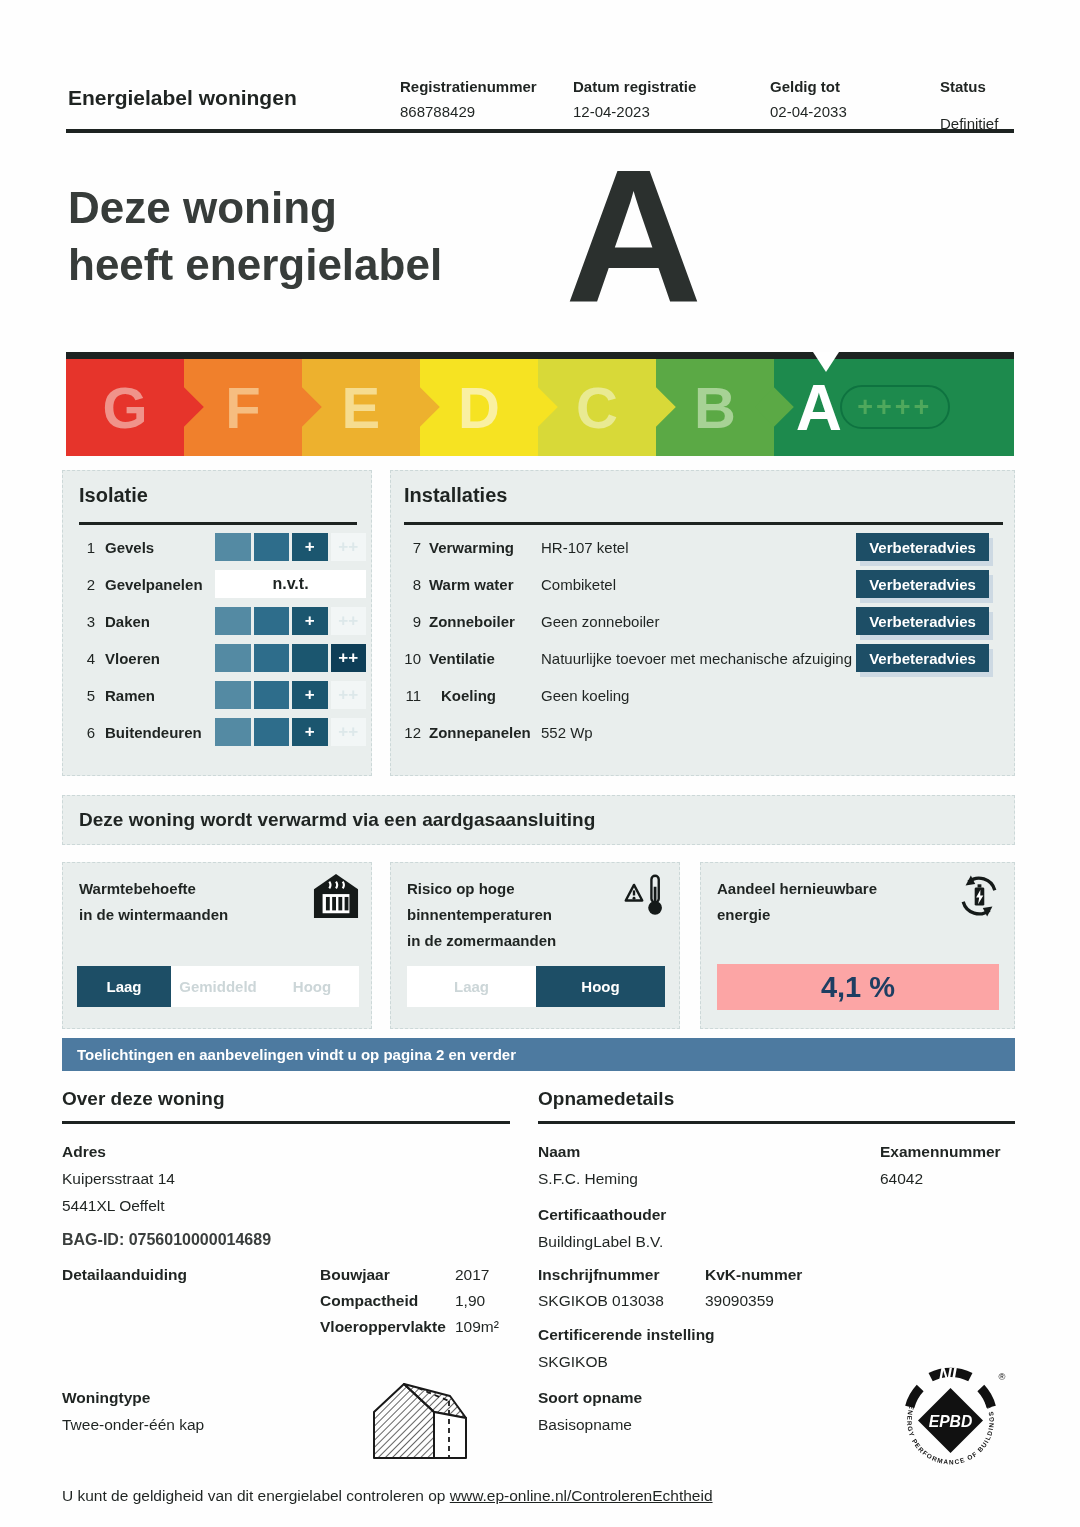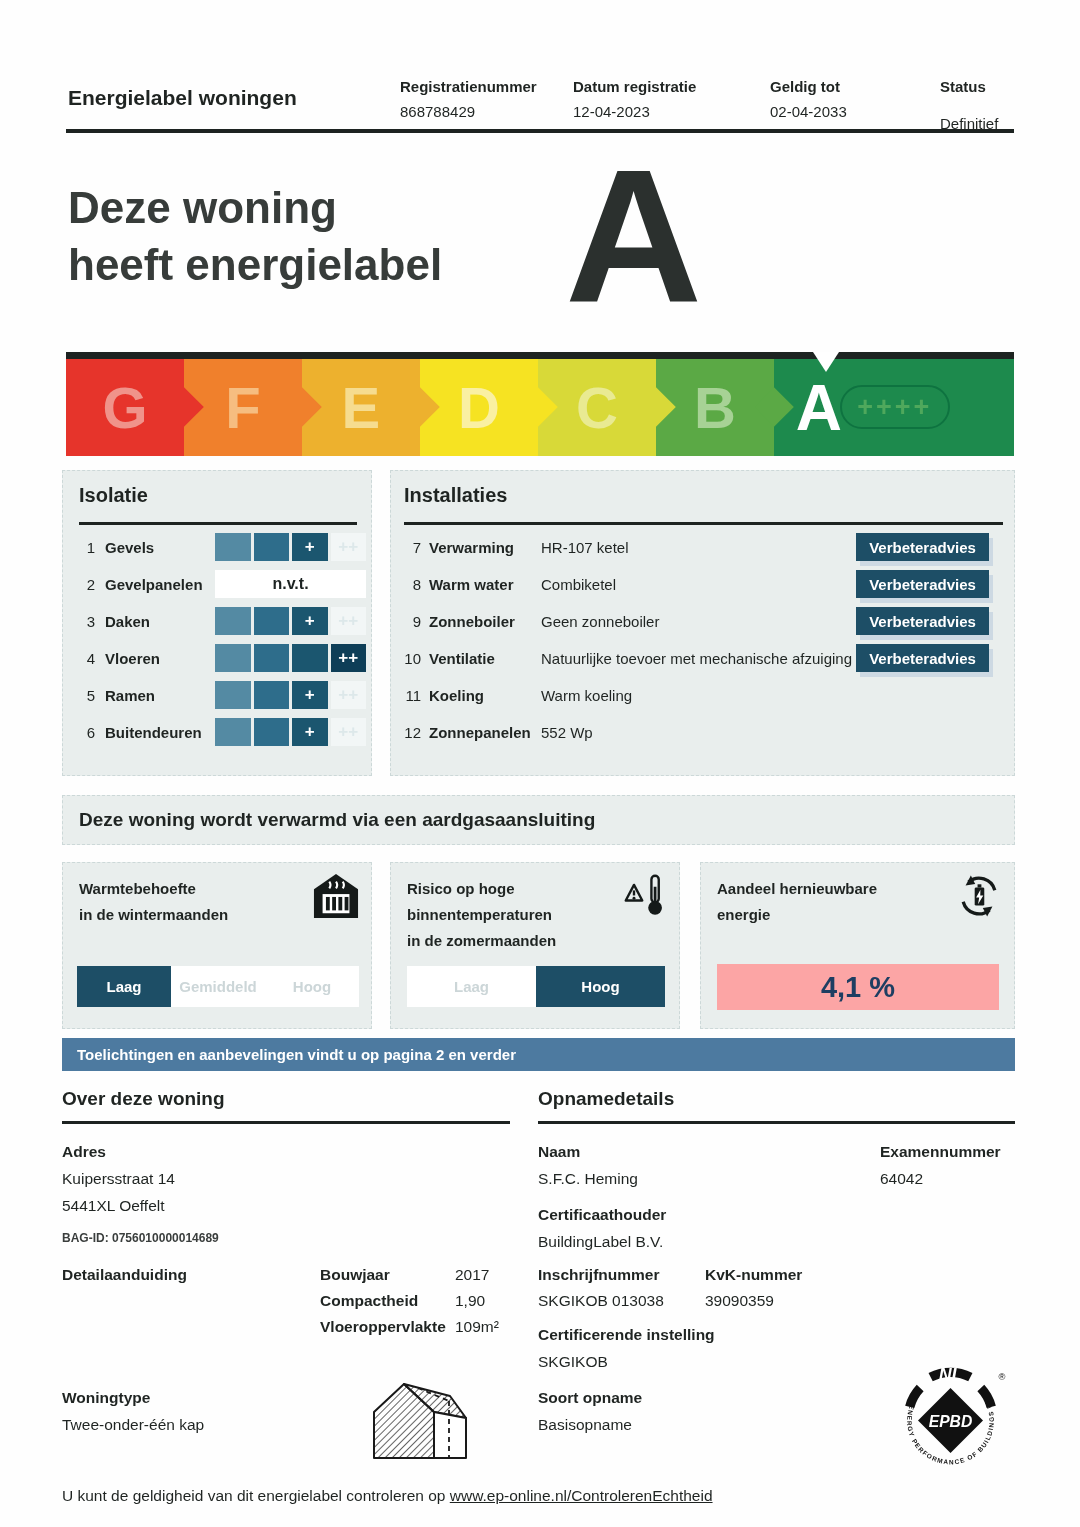--- a/index.html
+++ b/index.html
@@ -54,21 +54,21 @@
   .chip.sel{background:#1d4e66;color:#ffffff;}
   .chip.ghost{background:#ffffff;color:#ccd6d8;}
   .value-box{background:#fca5a5;display:flex;align-items:center;justify-content:center;
              font-size:29px;font-weight:bold;color:#1e3e62;}
   .note-bar{background:#4d7aa0;color:#ffffff;font-size:15px;font-weight:bold;line-height:33px;
             padding-left:15px;box-sizing:border-box;}
   
   .info-title{font-size:19px;font-weight:bold;color:#23282 6;}
   .lab{font-size:15.5px;font-weight:bold;}
   .val{font-size:15.5px;}
-  .small{font-size:12px;font-weight:bold;color:#3a3e3d;}
+  .small{font-size:16px;font-weight:bold;color:#3a3e3d;}
   .footer{font-size:15.5px;}
   .footer a{color:#1f2422;text-decoration:underline;cursor:pointer;}
 </style>
 </head>
 <body>
 
 <div class="page">
 
   <div class="abs h-title" style="left:68px;top:86px;">Energielabel woningen</div>
   <div class="abs" style="left:400px;top:78px;">
@@ -213,22 +213,22 @@
       <div class="abs advice" style="left:465px;top:0;width:133px;height:28px;">Verbeteradvies</div>
     </div>
     <div class="abs" style="left:0;top:173px;width:100%;height:29px;">
       <span class="abs row-num" style="left:0;top:6px;width:30px;">10</span>
       <span class="abs row-lab" style="left:38px;top:6px;">Ventilatie</span>
       <span class="abs row-val" style="left:150px;top:6px;">Natuurlijke toevoer met mechanische afzuiging</span>
       <div class="abs advice" style="left:465px;top:0;width:133px;height:28px;">Verbeteradvies</div>
     </div>
     <div class="abs" style="left:0;top:210px;width:100%;height:29px;">
       <span class="abs row-num" style="left:0;top:6px;width:30px;">11</span>
-      <span class="abs row-lab" style="left:38px;top:6px;">Koeling</span>
-      <span class="abs row-val" style="left:150px;top:6px;">Warm koeling</span>
+      <span class="abs row-lab" style="left:50px;top:6px;">Koeling</span>
+      <span class="abs row-val" style="left:150px;top:6px;">Geen koeling</span>
 
     </div>
     <div class="abs" style="left:0;top:247px;width:100%;height:29px;">
       <span class="abs row-num" style="left:0;top:6px;width:30px;">12</span>
       <span class="abs row-lab" style="left:38px;top:6px;">Zonnepanelen</span>
       <span class="abs row-val" style="left:150px;top:6px;">552 Wp</span>
 
     </div>
   </div>
 

